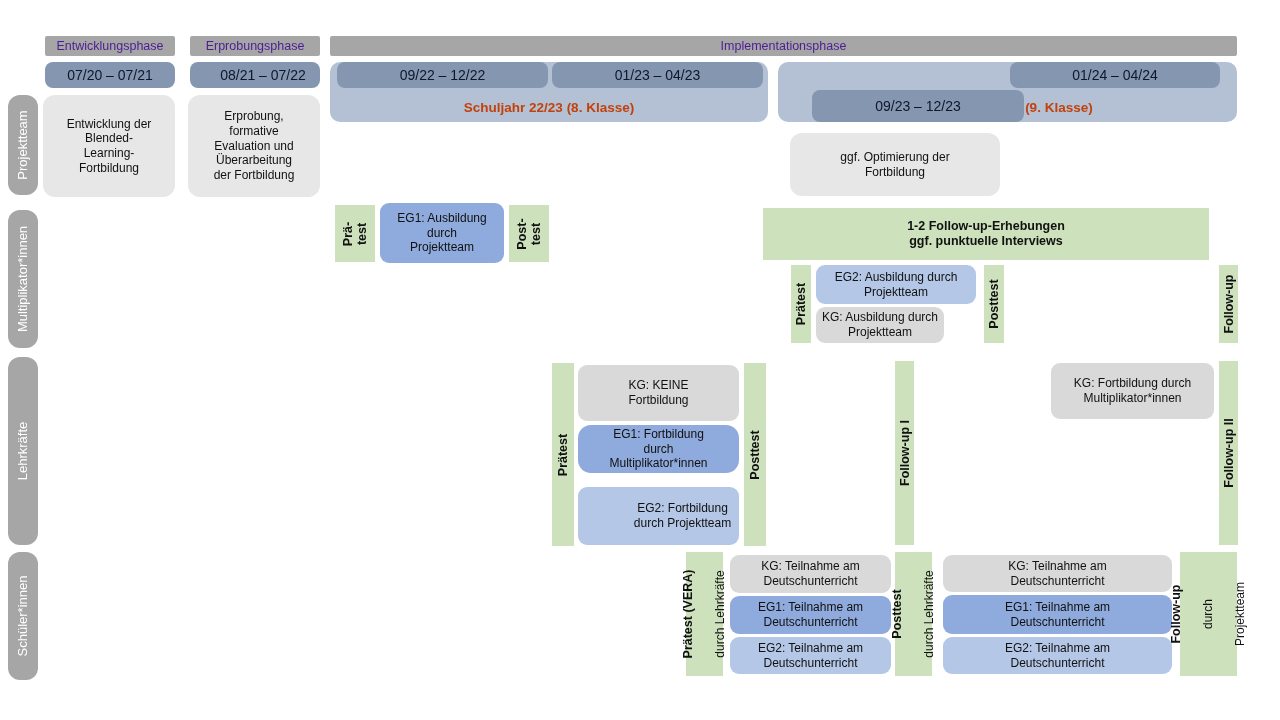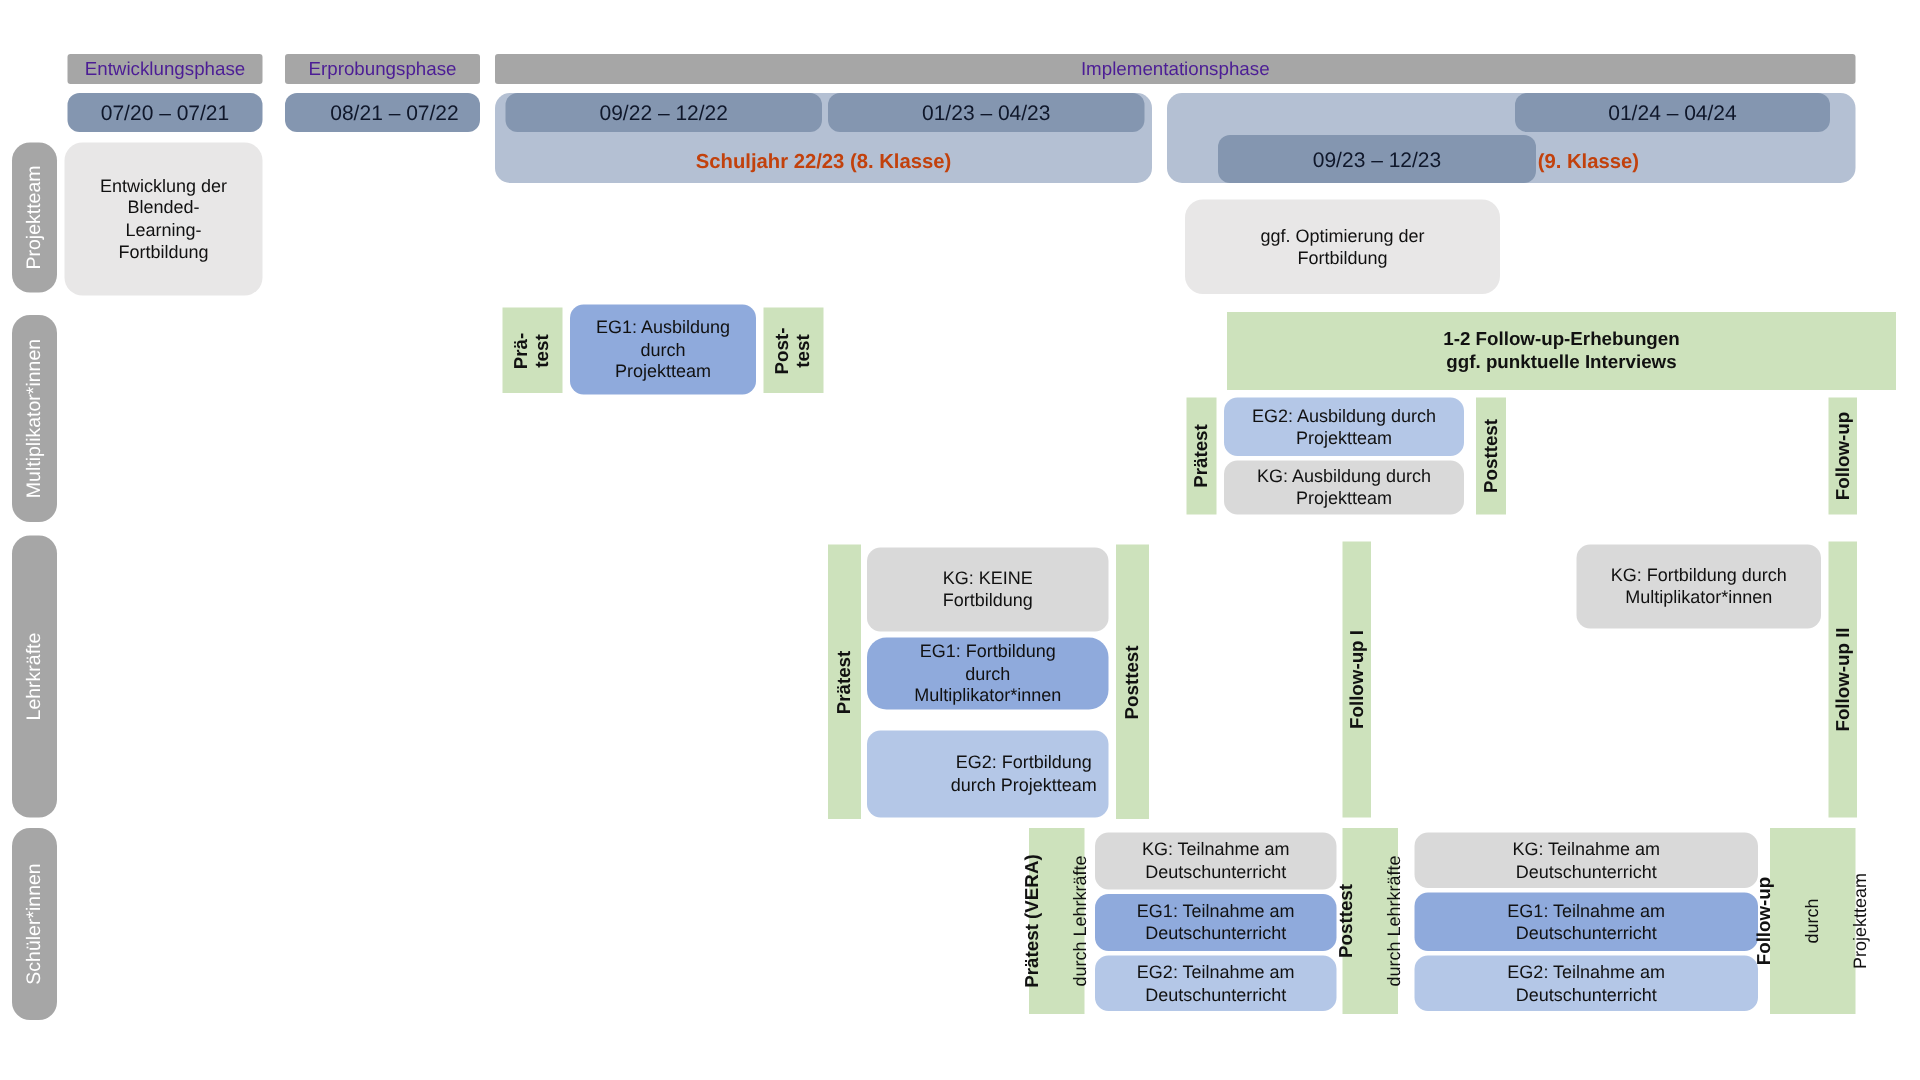--- a/index.html
+++ b/index.html
@@ -67,42 +67,47 @@
     <span class="vtext">Lehrkräfte</span>
   </div>
   <div class="abs rlabel" style="left:8px;top:552px;width:30px;height:128px;">
     <span class="vtext">Schüler*innen</span>
   </div>
 
   <div class="abs box big lgray" style="left:43px;top:95px;width:132px;height:102px;">Entwicklung der
 Blended-
 Learning-
 Fortbildung</div>
+  <div class="abs box big lgray" style="left:188px;top:95px;width:132px;height:102px;">Erprobung,
+formative
+Evaluation und
+Überarbeitung
+der Fortbildung</div>
   <div class="abs box big lgray" style="left:790px;top:133px;width:210px;height:63px;">ggf. Optimierung der
 Fortbildung</div>
 
   <div class="abs vbar" style="left:335px;top:205px;width:40px;height:57px;">
     <span class="vtext vbold" style="white-space:pre-line;">Prä-
 test</span>
   </div>
   <div class="abs box blue1" style="left:380px;top:203px;width:124px;height:60px;">EG1: Ausbildung
 durch
 Projektteam</div>
   <div class="abs vbar" style="left:509px;top:205px;width:40px;height:57px;">
     <span class="vtext vbold" style="white-space:pre-line;">Post-
 test</span>
   </div>
-  <div class="abs box greenbox" style="left:818px;top:208px;width:446px;height:52px;">1-2 Follow-up-Erhebungen
+  <div class="abs box greenbox" style="left:763px;top:208px;width:446px;height:52px;">1-2 Follow-up-Erhebungen
 ggf. punktuelle Interviews</div>
   <div class="abs vbar" style="left:791px;top:265px;width:20px;height:78px;">
     <span class="vtext vbold">Prätest</span>
   </div>
   <div class="abs box blue2" style="left:816px;top:265px;width:160px;height:39px;">EG2: Ausbildung durch
 Projektteam</div>
-  <div class="abs box kgray" style="left:816px;top:307px;width:160px;height:36px;">KG: Ausbildung durch
+  <div class="abs box kgray" style="left:816px;top:307px;width:128px;height:36px;">KG: Ausbildung durch
 Projektteam</div>
   <div class="abs vbar" style="left:984px;top:265px;width:20px;height:78px;">
     <span class="vtext vbold">Posttest</span>
   </div>
   <div class="abs vbar" style="left:1219px;top:265px;width:19px;height:78px;">
     <span class="vtext vbold">Follow-up</span>
   </div>
 
   <div class="abs vbar" style="left:552px;top:363px;width:22px;height:183px;">
     <span class="vtext vbold">Prätest</span>

